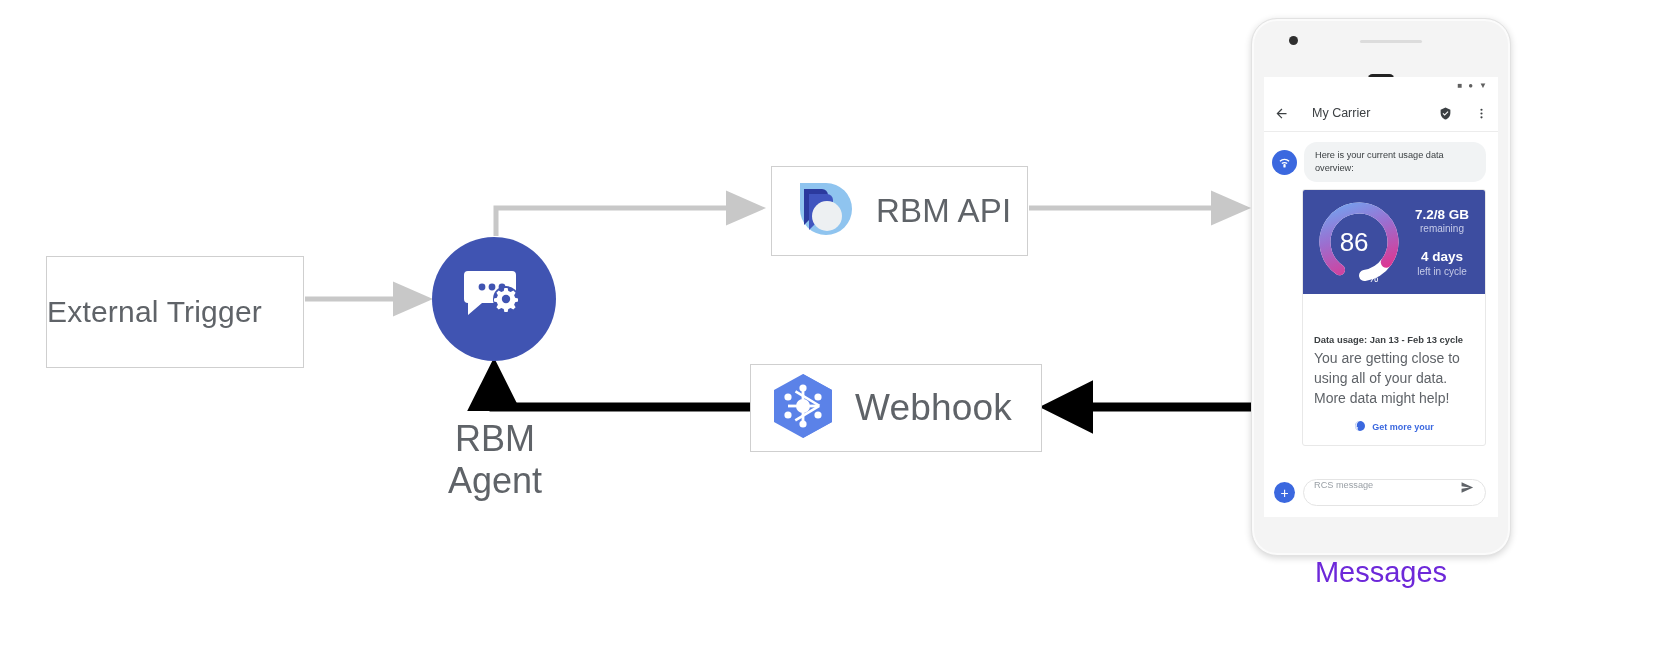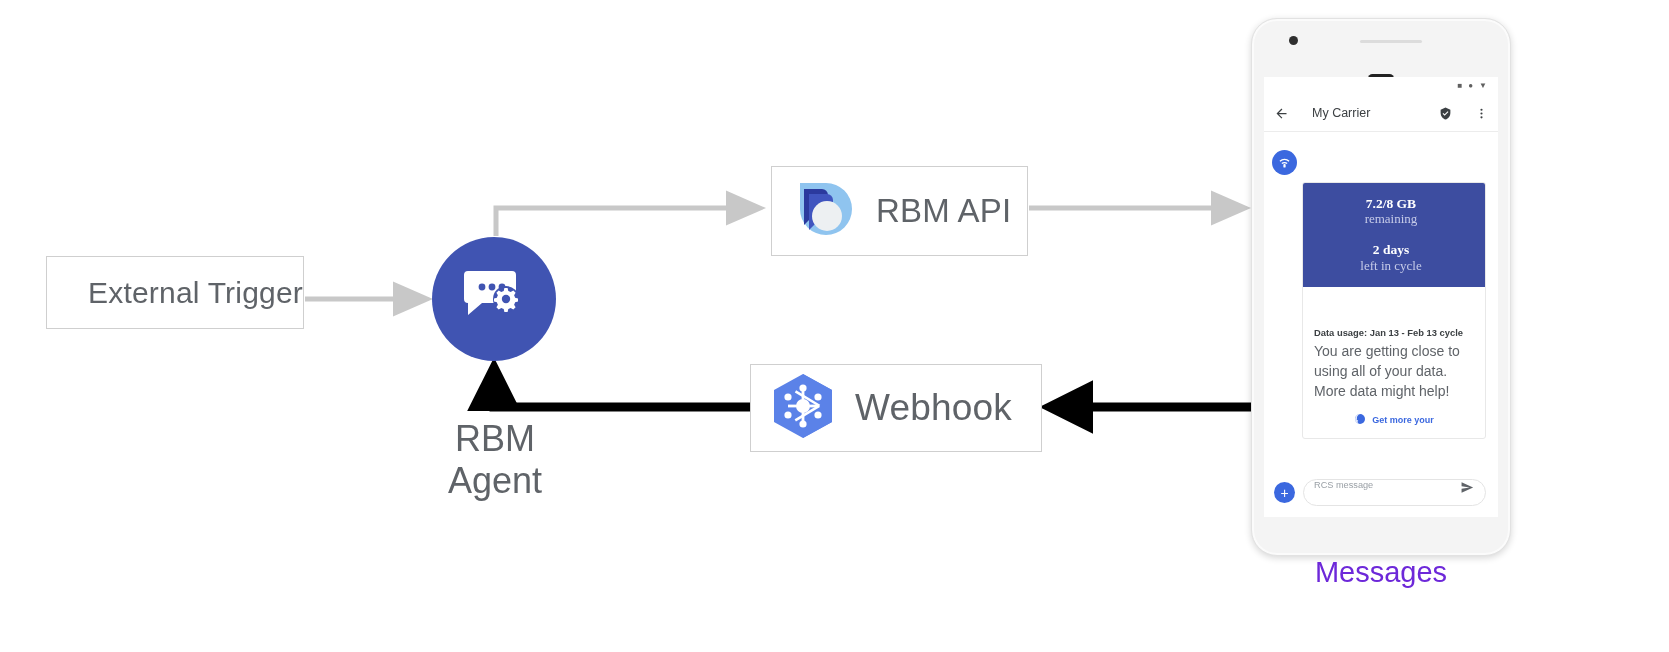--- a/index.html
+++ b/index.html
@@ -39,22 +39,22 @@
     color: #5f6368;
     font-weight: 300;
     letter-spacing: 0.2px;
     white-space: nowrap;
   }
 
   #external-trigger {
     left: 46px;
     top: 256px;
     width: 258px;
-    height: 73px;
-    justify-content: flex-end;
+    height: 112px;
+    justify-content: flex-start;
   }
   #external-trigger .box-label { font-size: 30px; }
 
   #rbm-api-box {
     left: 771px;
     top: 166px;
     width: 257px;
     height: 90px;
     padding-left: 16px;
     gap: 16px;
@@ -240,29 +240,28 @@
     font-weight: 300;
     align-self: flex-end;
     padding-bottom: 4px;
   }
   #hero-stats {
     flex: 1;
     color: #ffffff;
     padding-left: 4px;
     padding-right: 10px;
     text-align: center;
-    font-family: Liberation Serif, serif;
   }
   .stat-big {
     font-size: 13.5px;
     font-weight: bold;
     line-height: 1.15;
   }
   .stat-small {
-    font-size: 13px;
+    font-size: 10px;
     color: #c6cbe8;
     line-height: 1.3;
   }
   .stat-gap { height: 14px; }
 
   #card-body {
     padding: 9px 11px 9px 11px;
     margin-top: 31px;
   }
   #card-title {
@@ -478,31 +477,42 @@
       <div id="conversation">
 
         <div id="msg-row">
           <div id="sender-avatar">
             <svg width="15" height="15" viewBox="0 0 24 24" fill="#ffffff">
               <path d="M12 6c3.1 0 5.9 1.2 8 3.2l-1.4 1.4A9.9 9.9 0 0 0 12 8a9.9 9.9 0 0 0-6.6 2.6L4 9.2A11.9 11.9 0 0 1 12 6z"></path>
               <path d="M12 11c1.9 0 3.6.7 4.9 1.9l-1.4 1.4A5.4 5.4 0 0 0 12 13c-1.4 0-2.6.5-3.5 1.3l-1.4-1.4A7.4 7.4 0 0 1 12 11z"></path>
               <rect x="10.2" y="14.5" width="3.6" height="5.5" rx="1.4"></rect>
             </svg>
           </div>
+          <div id="msg-bubble">Here is your current usage data overview:</div>
         </div>
 
         <div id="rich-card">
           <div id="card-hero">
 
+            <div id="gauge-wrap">
+              <svg width="92" height="92" viewBox="0 0 92 92" xmlns="http://www.w3.org/2000/svg">
+                <circle cx="46" cy="46" r="34" fill="none" stroke="#ffffff" stroke-width="11" stroke-linecap="round" stroke-dasharray="187 214" transform="rotate(125 46 46)"></circle>
+                <circle cx="46" cy="46" r="34" fill="none" stroke="url(#gauge-grad)" stroke-width="11" stroke-linecap="round" stroke-dasharray="161 214" transform="rotate(125 46 46)"></circle>
+              </svg>
+              <div id="gauge-center">
+                <span id="gauge-value">86</span>
+                <span id="gauge-unit">%</span>
+              </div>
+            </div>
 
             <div id="hero-stats">
               <div class="stat-big">7.2/8 GB</div>
               <div class="stat-small">remaining</div>
               <div class="stat-gap"></div>
-              <div class="stat-big">2 days</div>
+              <div class="stat-big">4 days</div>
               <div class="stat-small">left in cycle</div>
             </div>
           </div>
 
           <div id="card-body">
             <div id="card-title">Data usage: Jan 13 - Feb 13 cycle</div>
             <div id="card-desc">You are getting close to using all of your data. More data might help!</div>
             <div id="card-action">
               <span>
                 <svg width="12" height="12" viewBox="0 0 24 24">

